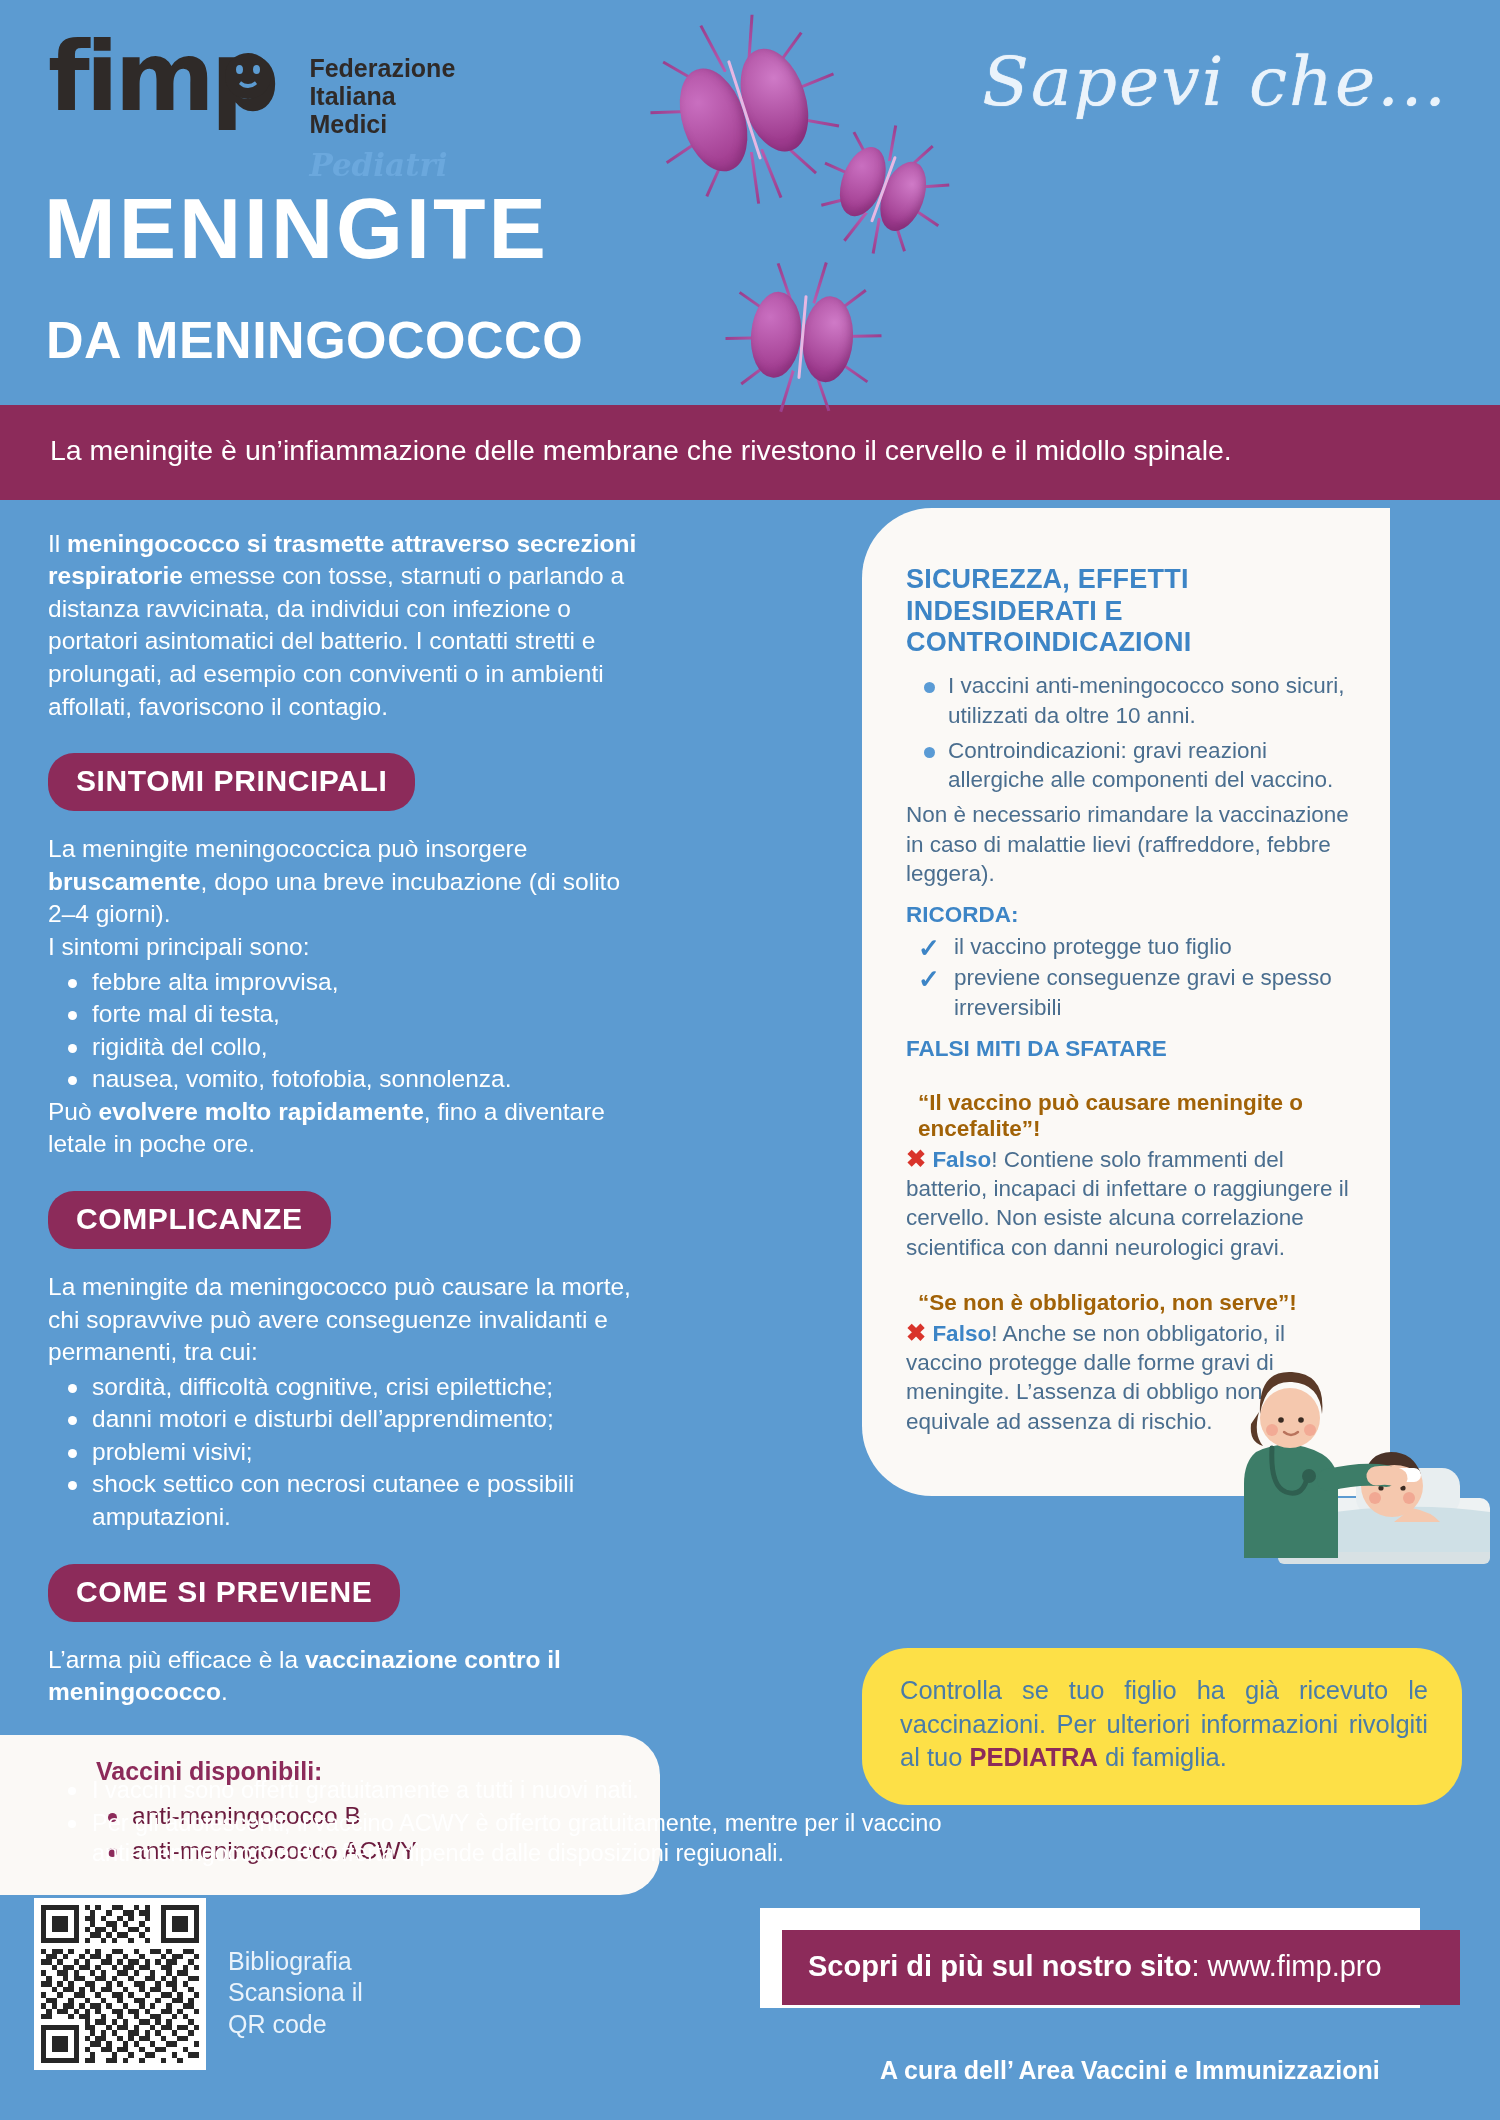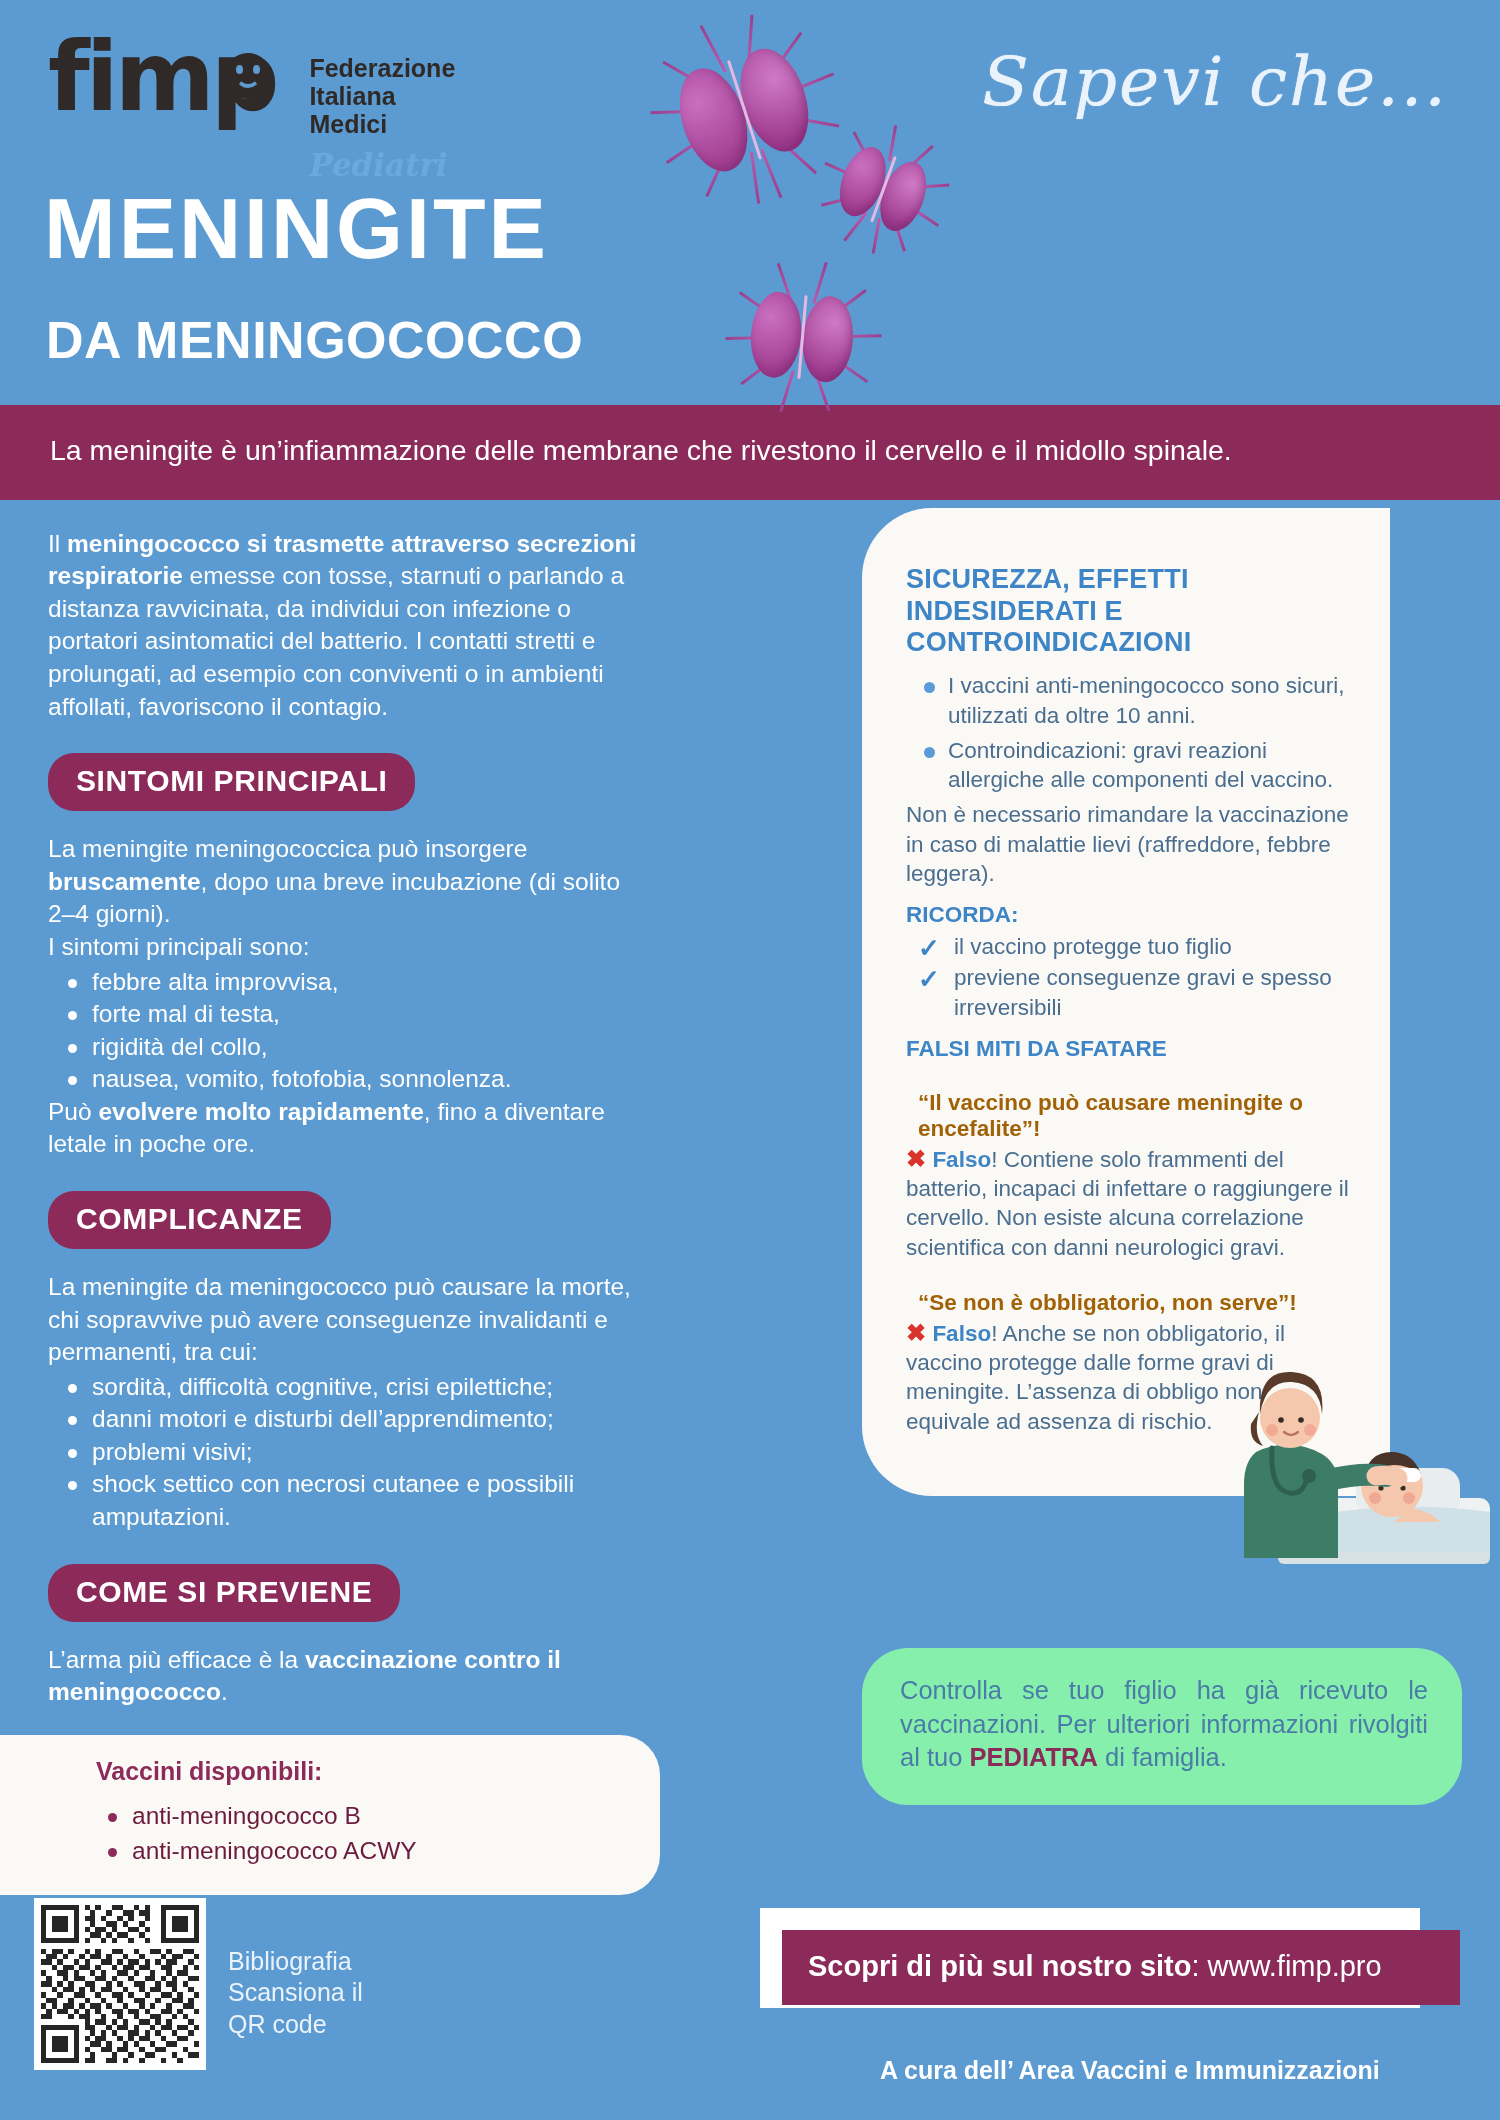--- a/index.html
+++ b/index.html
@@ -193,21 +193,21 @@
   .myth-a { padding-left: 0; margin-top: 1px; }
   .xmark { color: #d9342b; font-weight: 700; font-size: 24px; }
   .falso { color: #3d85c6; font-weight: 700; }
 
   
   .illus { position: absolute; left: 1160px; top: 1340px; width: 330px; height: 250px; }
 
   
   .cta {
     position: absolute; left: 862px; top: 1648px; width: 600px;
-    background: #86efac; border-radius: 46px;
+    background: #fde047; border-radius: 46px;
     padding: 26px 34px 30px 38px;
   }
   .cta p {
     color: #4a7ca8; font-size: 25.5px; line-height: 1.32;
     text-align: justify;
   }
   .cta b { color: #8c2b5a; font-weight: 700; }
 
   
   .notes {
@@ -461,20 +461,26 @@
     <path d="M168 140 q34 -8 58 -4" stroke="#3d7d68" stroke-width="22" fill="none" stroke-linecap="round"></path>
     <path d="M216 136 q14 -2 22 2" stroke="#f5c8ae" stroke-width="19" fill="none" stroke-linecap="round"></path>
   </svg>
 
   <div class="cta">
     <p>
       <span>Controlla se tuo figlio ha già ricevuto le vaccinazioni. Per ulteriori informazioni rivolgiti al tuo </span><b>PEDIATRA</b><span> di famiglia.</span>
     </p>
   </div>
 
+  <div class="notes">
+    <ul>
+      <li>I vaccini sono offerti gratuitamente a tutti i nuovi nati.</li>
+      <li>Per gli adolescenti, il vaccino ACWY è offerto gratuitamente, mentre per il vaccino anti-meningococco B l’offerta dipende dalle disposizioni regiuonali.</li>
+    </ul>
+  </div>
 
   <div class="qr-block">
     <div class="qr">
       <svg width="158" height="158" viewBox="0 0 29 29" shape-rendering="crispEdges">
         <rect width="29" height="29" fill="#fff"></rect>
         <g fill="#262626">
           <rect x="0" y="0" width="7" height="1"></rect>
             <rect x="0" y="6" width="7" height="1"></rect>
           <rect x="0" y="0" width="1" height="7"></rect>
             <rect x="6" y="0" width="1" height="7"></rect>

